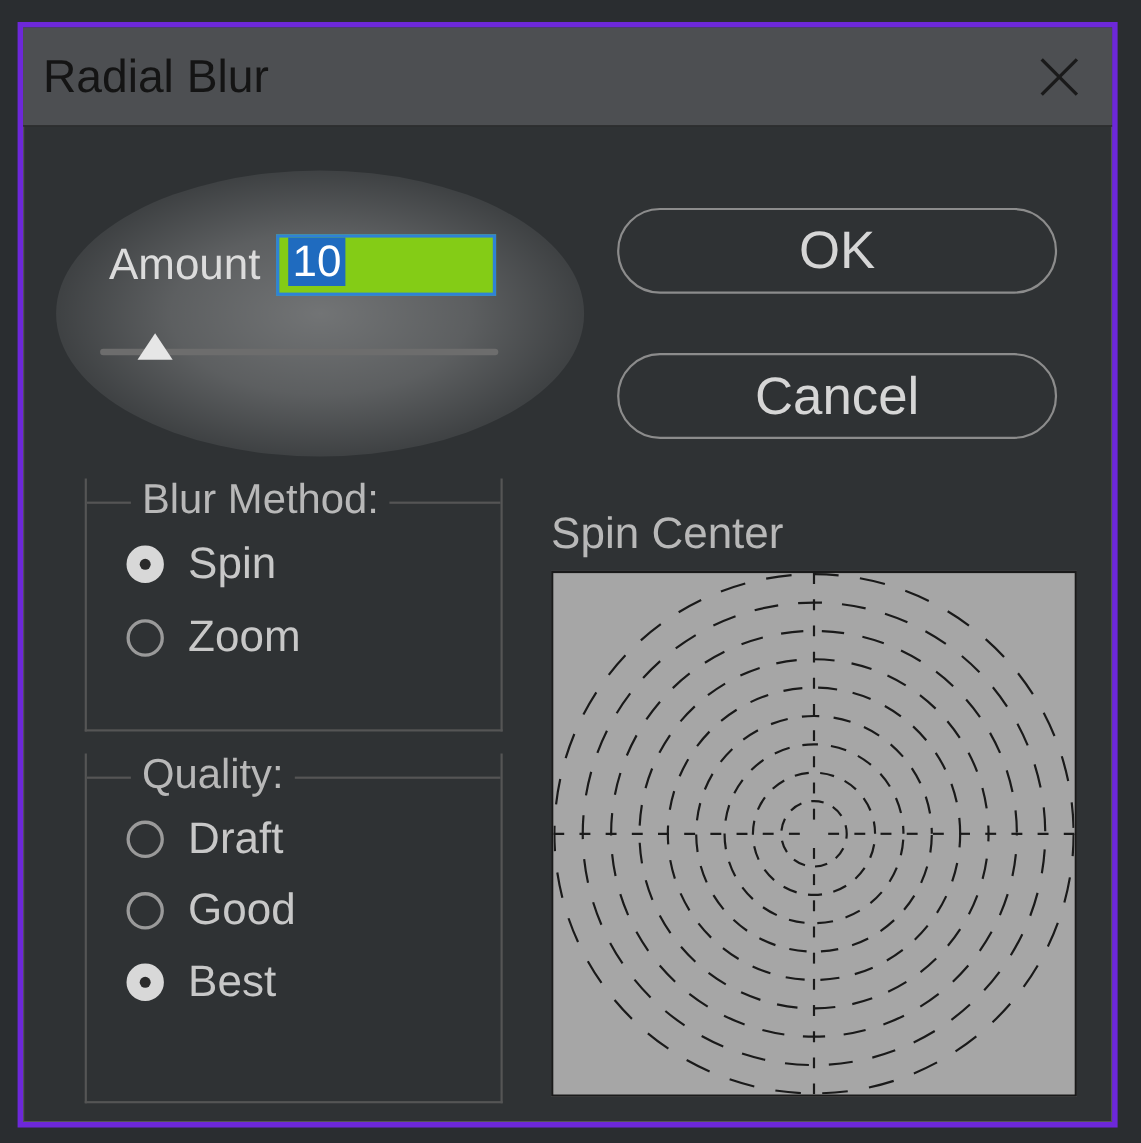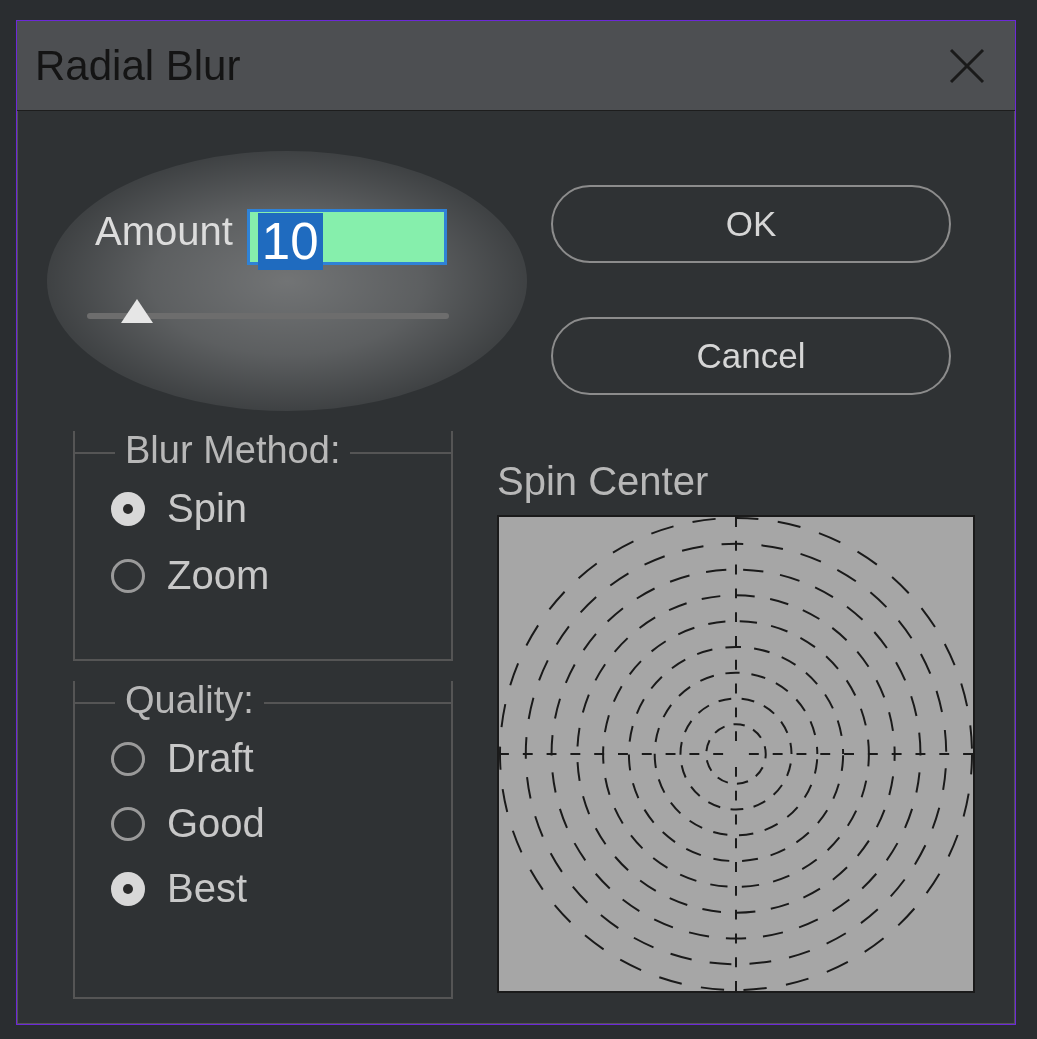--- a/index.html
+++ b/index.html
@@ -11,21 +11,21 @@
     overflow: hidden;
     color: #c8c8c8;
   }
   .dialog {
     position: absolute;
     left: 16px;
     top: 20px;
     width: 1000px;
     height: 1005px;
     background: #2f3234;
-    border: 1px solid #6d28d9;
+    border: 5px solid #6d28d9;
     box-shadow: 0 0 0 1px #555 inset;
   }
   .titlebar {
     height: 90px;
     background: #4d4f52;
     display: flex;
     align-items: center;
     justify-content: space-between;
     padding: 0 28px 0 18px;
     border-bottom: 1px solid #1d1d1d;
@@ -53,34 +53,34 @@
       rgba(255,255,255,0.22) 40%,
       rgba(255,255,255,0.08) 70%,
       rgba(255,255,255,0) 100%);
     pointer-events: none;
   }
   .amount-row {
     position: absolute;
     left: 78px;
     top: 98px;
     display: flex;
-    align-items: flex-start;
+    align-items: center;
     gap: 14px;
   }
   .amount-label {
     font-size: 40px;
     color: #dcdcdc;
   }
   .amount-input {
     width: 200px;
     height: 56px;
-    background: #86efac;
+    background: #84cc16;
     border: 3px solid #2f82d6;
     color: #fff;
-    font-size: 51px;
+    font-size: 40px;
     padding: 0 8px;
   }
   .amount-input .sel {
     background: #1f6bbf;
     color: #fff;
     padding: 0 4px;
   }
   .slider-wrap {
     position: absolute;
     left: 70px;
@@ -99,29 +99,29 @@
     position: absolute;
     top: -4px;
     left: 34px;
     width: 0; height: 0;
     border-left: 16px solid transparent;
     border-right: 16px solid transparent;
     border-bottom: 24px solid #e6e6e6;
   }
   .btn {
     position: absolute;
-    right: 64px;
+    right: 50px;
     width: 400px;
     height: 78px;
     border: 2px solid #8c8c8c;
     border-radius: 40px;
     display: flex;
     align-items: center;
     justify-content: center;
-    font-size: 35px;
+    font-size: 48px;
     color: #d6d6d6;
     background: transparent;
   }
   .btn.ok { top: 74px; }
   .btn.cancel { top: 206px; text-align: center; }
   .fieldset {
     position: absolute;
     left: 56px;
     width: 380px;
     border: 2px solid #555;

